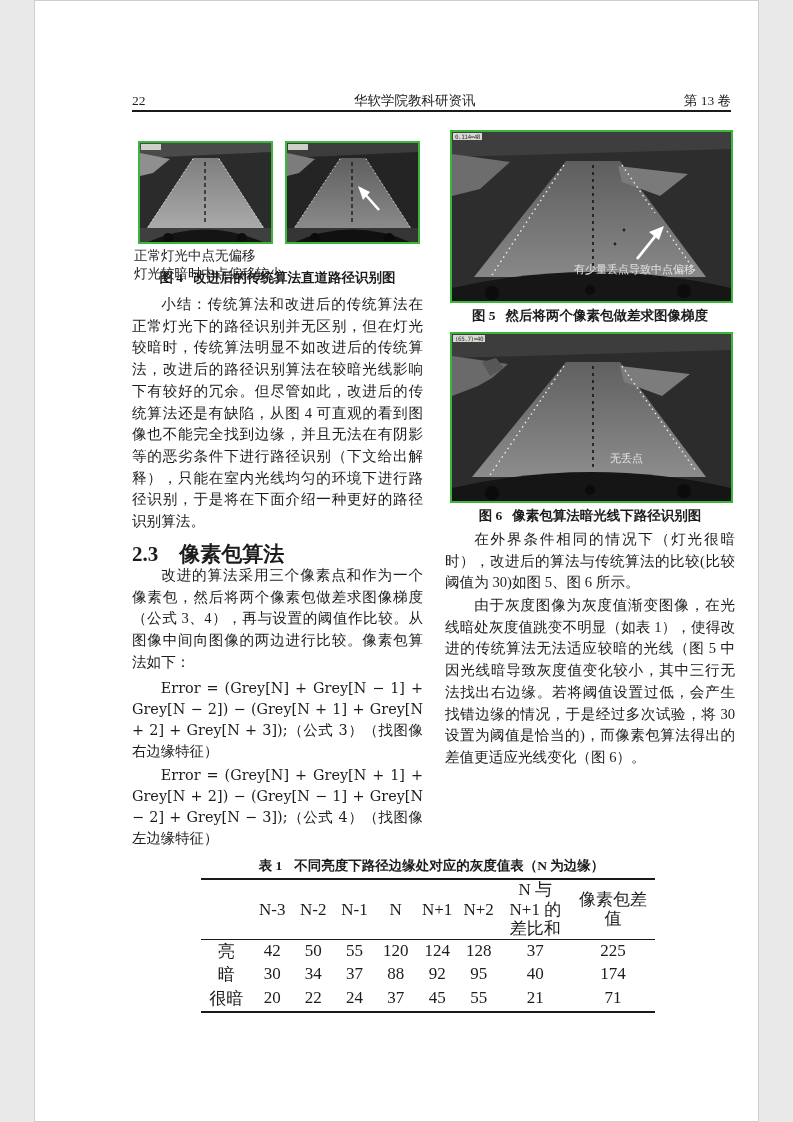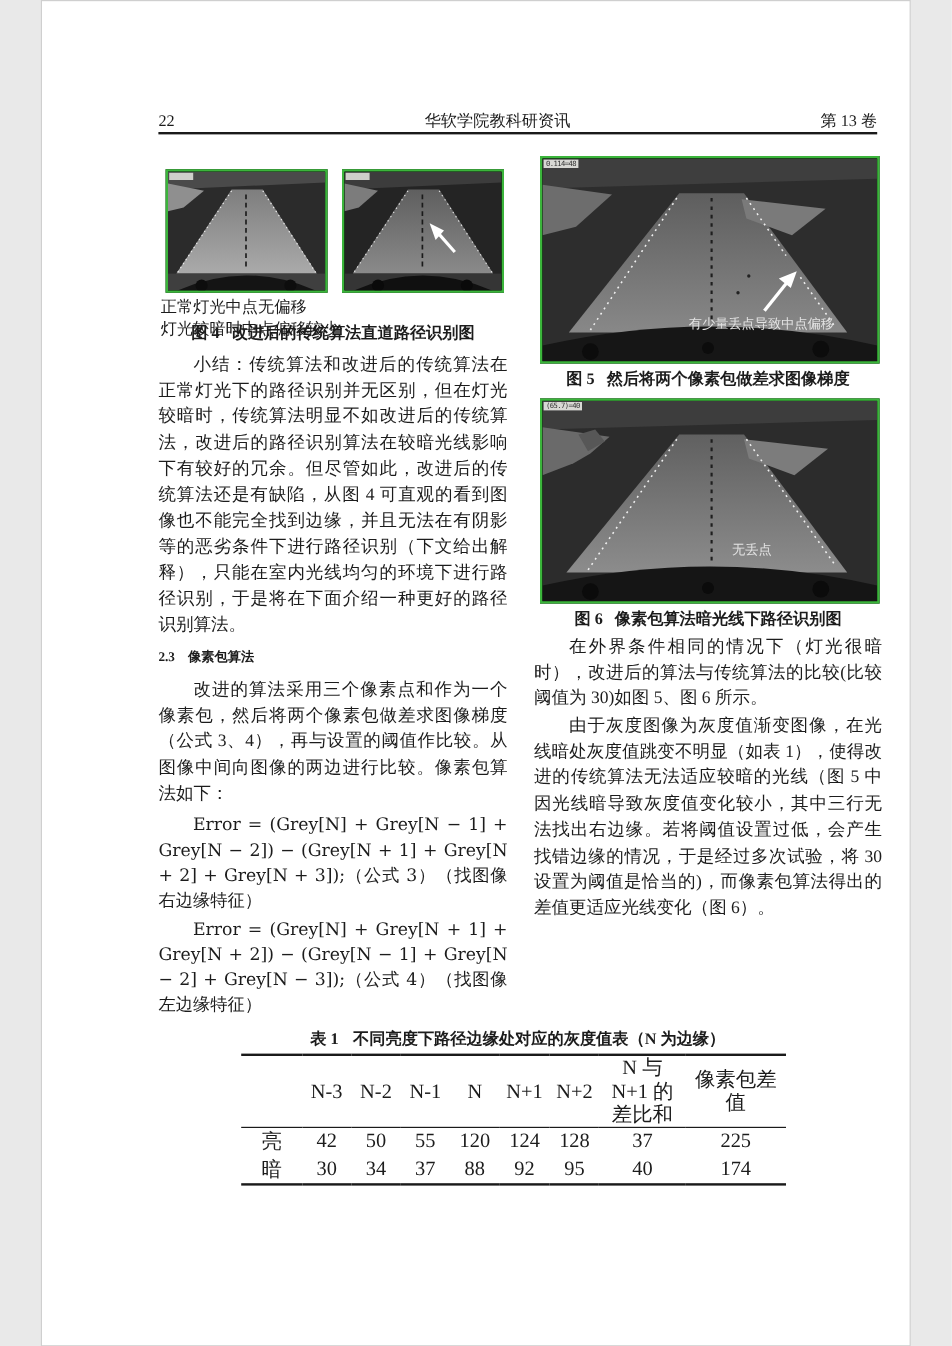--- a/index.html
+++ b/index.html
@@ -24,21 +24,21 @@
   .cam-note{position:absolute;color:#e3e3e3;font-size:11px;white-space:nowrap;
        font-family:"Liberation Serif","DejaVu Serif",serif;}
   
   .subcap{position:absolute;left:0;width:100%;display:flex;justify-content:space-between;
        font-size:13.5px;padding:0 2px;box-sizing:border-box;flex-direction:column;}
   .figcap{position:absolute;left:0;width:100%;text-align:center;font-size:13.5px;font-weight:bold;}
   .figcap .lbl{margin-right:10px;}
   
   .para{position:absolute;left:0;width:100%;font-size:14.6px;line-height:21.7px;
         text-align:justify;text-indent:2em;}
-  .h23{position:absolute;left:0;width:100%;font-size:11px;font-weight:bold;}
+  .h23{position:absolute;left:0;width:100%;font-size:21px;font-weight:bold;}
   .formula{position:absolute;left:0;width:100%;font-size:14.4px;line-height:21px;
         text-align:justify;text-indent:2em;font-family:"DejaVu Serif","Liberation Serif",serif;}
   
   .tbl-cap{position:absolute;left:0;top:856px;width:793px;text-align:center;
         font-size:13.5px;font-weight:bold;}
   .tbl-cap .lbl{margin-right:12px;}
   table.grey{position:absolute;left:166px;top:877px;width:454px;border-collapse:collapse;
         font-size:17px;}
   table.grey th,table.grey td{padding:0;text-align:center;font-weight:normal;vertical-align:middle;}
   table.grey thead tr{border-top:2px solid #1a1a1a;border-bottom:1.5px solid #1a1a1a;}
@@ -237,16 +237,27 @@
         <td>暗</td>
         <td>30</td>
         <td>34</td>
         <td>37</td>
         <td>88</td>
         <td>92</td>
         <td>95</td>
         <td>40</td>
         <td>174</td>
       </tr>
+      <tr class="last">
+        <td>很暗</td>
+        <td>20</td>
+        <td>22</td>
+        <td>24</td>
+        <td>37</td>
+        <td>45</td>
+        <td>55</td>
+        <td>21</td>
+        <td>71</td>
+      </tr>
     </tbody>
   </table>
 
 </div>
 
 </body></html>

